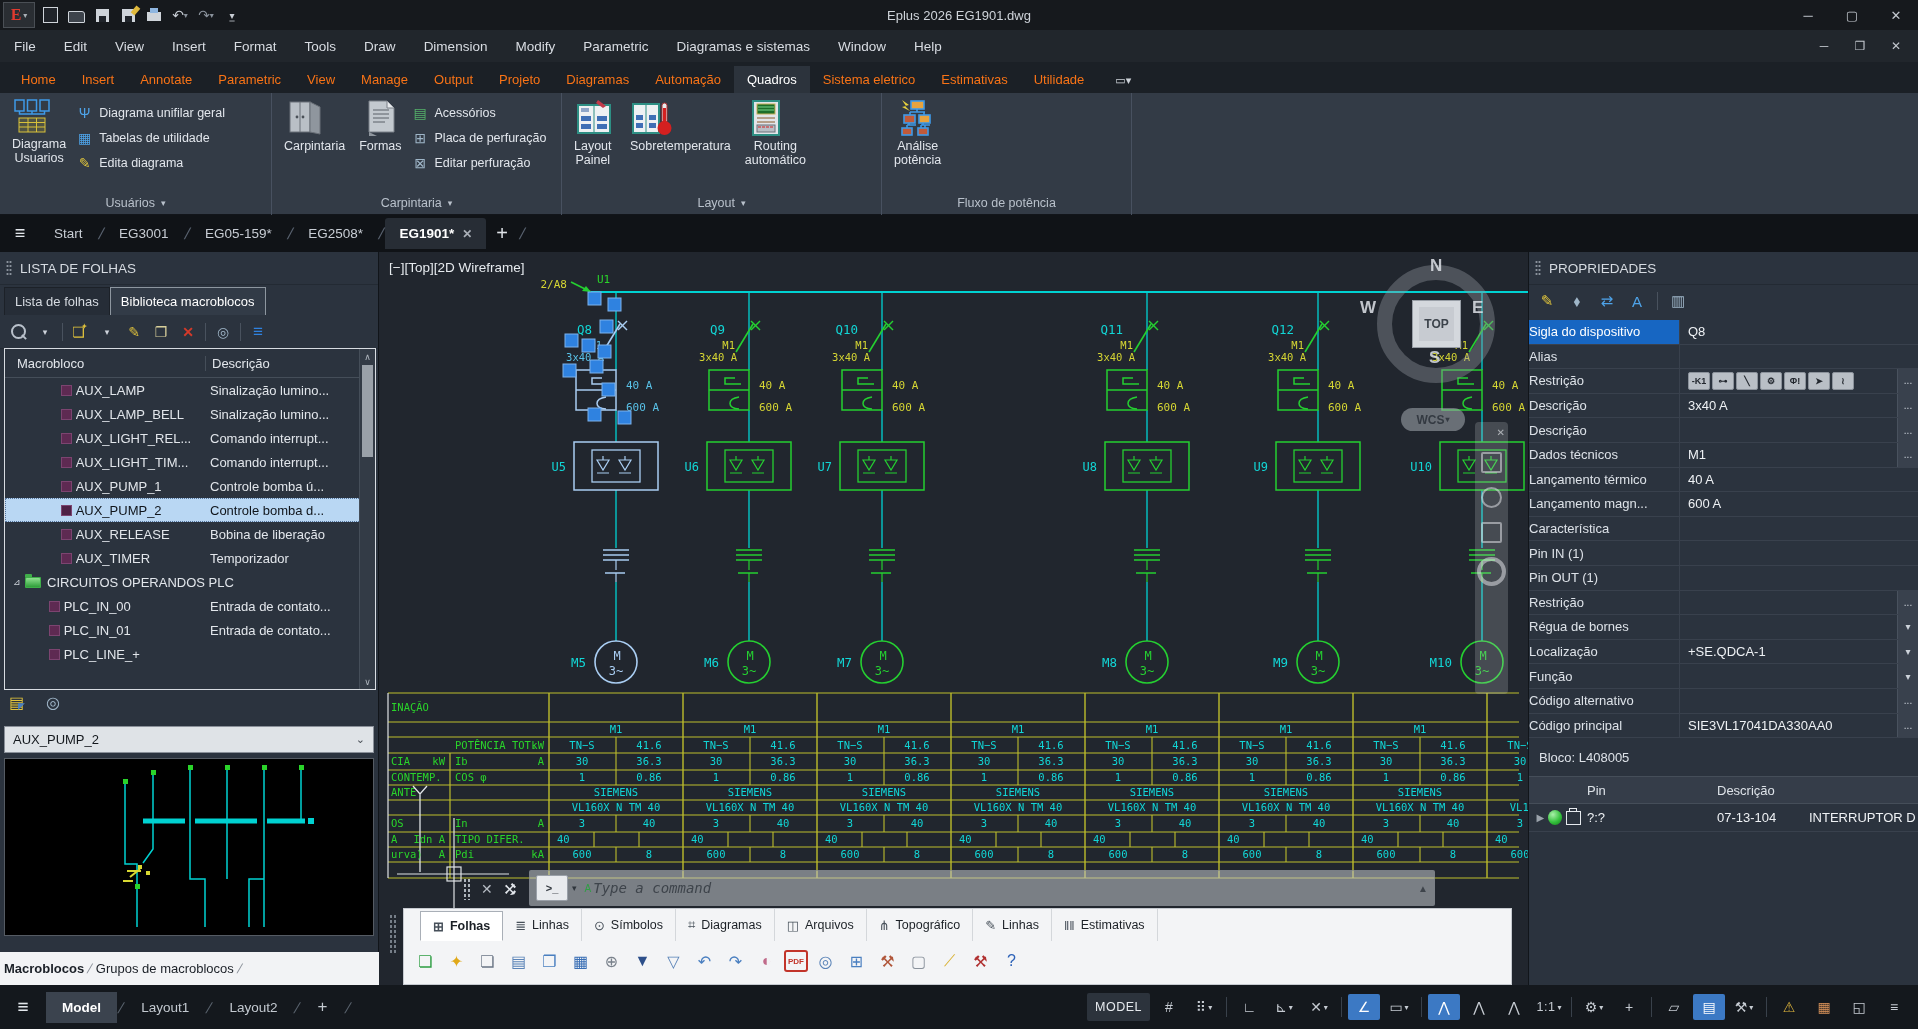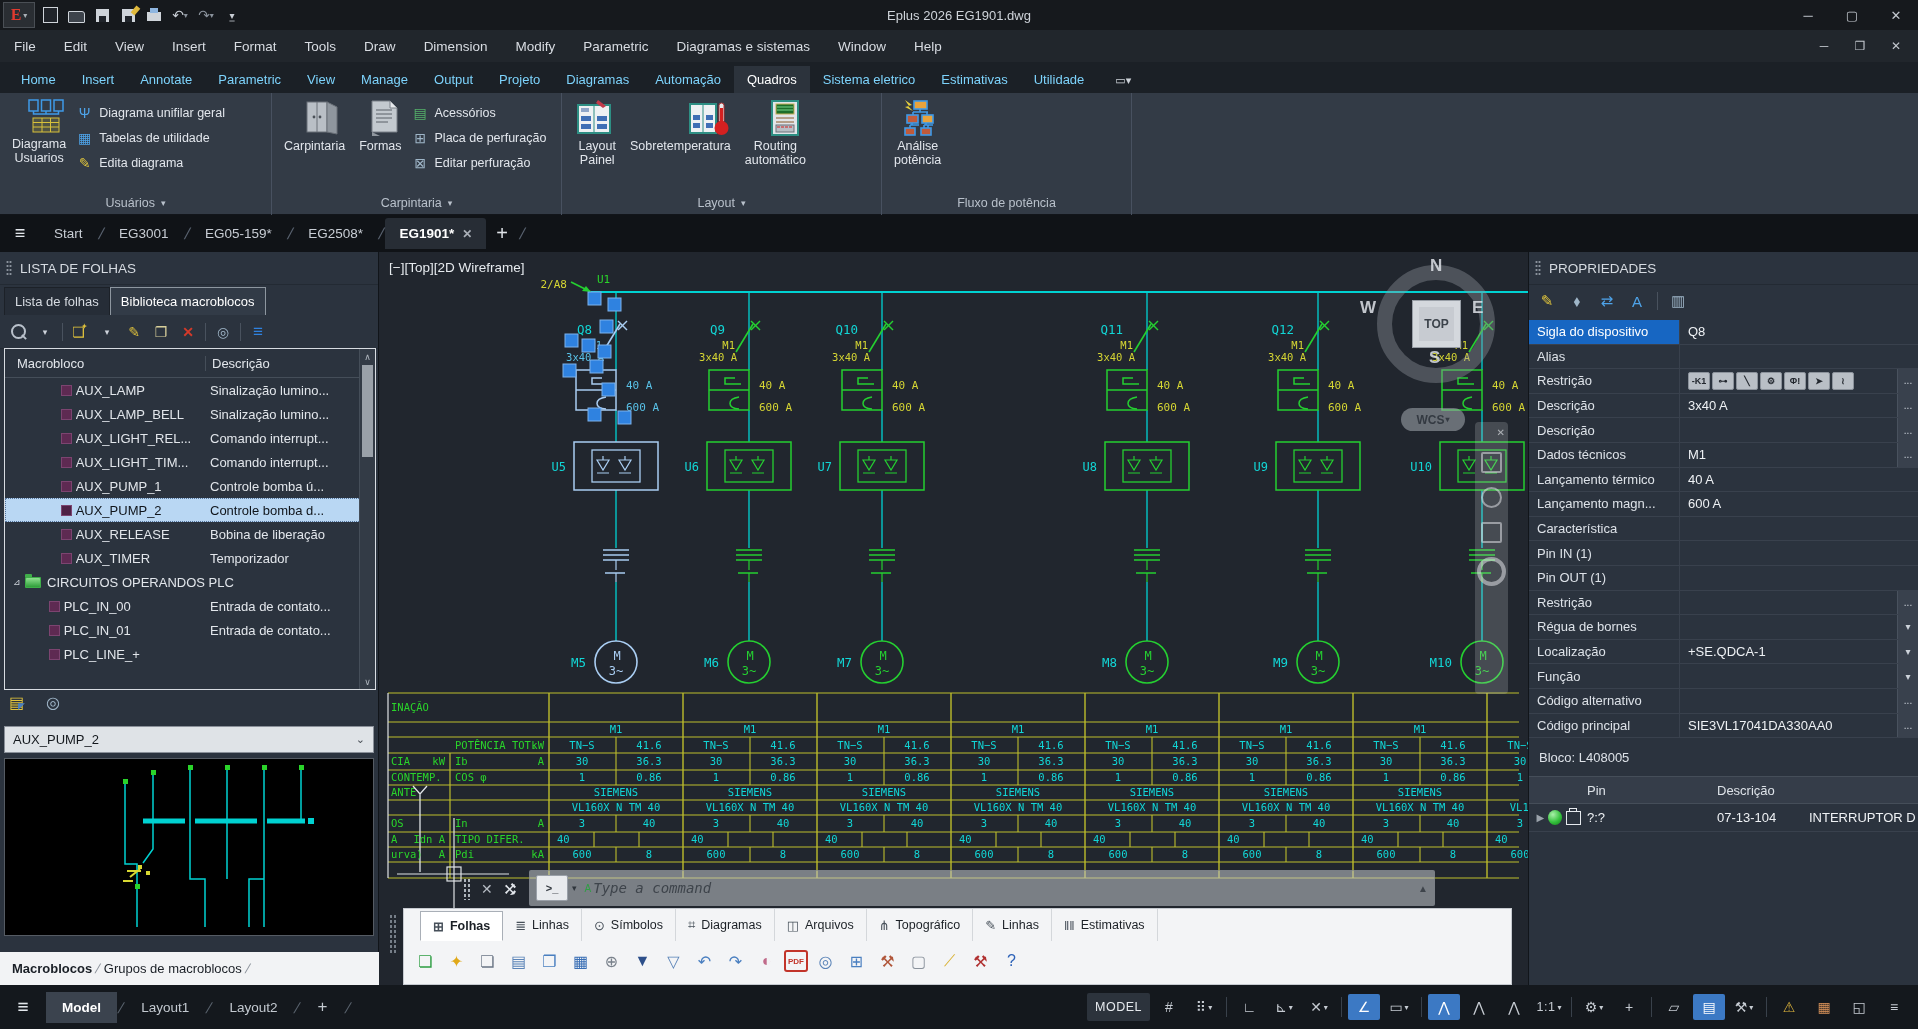--- a/index.html
+++ b/index.html
@@ -24,30 +24,30 @@
   #window-title{position:absolute;left:0;right:0;text-align:center;color:#cfd4da;font-size:13px;pointer-events:none;}
   .win-btn{width:44px;height:30px;display:flex;align-items:center;justify-content:center;color:#c3c8cf;font-size:13px;}
   #win-controls{margin-left:auto;display:flex;}
   
   #menubar{top:30px;left:0;width:1918px;height:32px;background:#21262c;display:flex;align-items:center;border-bottom:1px solid #15181c;}
   .menu-item{padding:0 14px;height:32px;display:flex;align-items:center;color:#d8dce2;font-size:13.5px;}
   #doc-controls{margin-left:auto;display:flex;margin-right:4px;}
   #doc-controls .win-btn{height:26px;width:36px;font-size:12px;}
   
   #ribbontabs{top:62px;left:0;width:1918px;height:31px;background:#1b2026;display:flex;align-items:flex-end;padding-left:8px;box-sizing:border-box;}
-  .rtab{padding:6px 13px;color:#7dd3fc;font-size:13px;}
+  .rtab{padding:6px 13px;color:#f97316;font-size:13px;}
   .rtab.active{background:#2c333c;color:#fff;}
   .rtab-toggle{margin-left:10px;color:#cdd2d9;font-size:11px;padding:6px 8px;}
   
   #ribbonbody{top:93px;left:0;width:1918px;height:122px;background:#333b46;display:flex;border-bottom:1px solid #12151a;box-sizing:border-box;}
   .rgroup{position:relative;height:122px;border-right:1px solid #485160;display:flex;flex-direction:column;box-sizing:border-box;}
   .rgroup-content{flex:1;display:flex;padding:3px 8px 0 8px;gap:6px;}
   .rgroup-footer{height:24px;display:flex;align-items:center;justify-content:center;color:#b9c1cb;font-size:12.5px;gap:6px;}
   .caret{font-size:9px;color:#b9c1cb;}
-  .bigbtn{display:flex;flex-direction:column;align-items:flex-end;padding:2px 4px;gap:1px;}
+  .bigbtn{display:flex;flex-direction:column;align-items:flex-start;padding:2px 4px;gap:1px;}
   .bigbtn .blabel{font-size:12.5px;color:#e2e6ec;text-align:center;line-height:14px;white-space:pre-line;}
   .smallcol{display:flex;flex-direction:column;justify-content:flex-start;padding-top:4px;}
   .smallbtn{display:flex;align-items:center;height:25px;gap:6px;}
   .smallbtn .slabel{font-size:12.5px;color:#e2e6ec;white-space:nowrap;}
   .sico{width:17px;height:17px;display:flex;align-items:center;justify-content:center;font-size:14px;}
   
   #doctabs{top:215px;left:0;width:1918px;height:37px;background:#101317;display:flex;align-items:center;}
   #doctabs-menu{width:40px;display:flex;align-items:center;justify-content:center;color:#e3e7ec;font-size:18px;}
   .dtab{padding:8px 14px;color:#c8cdd4;font-size:13.5px;display:flex;align-items:center;gap:8px;}
   .dtab.active{background:#272d35;color:#fff;font-weight:bold;border-radius:3px 3px 0 0;}
@@ -85,21 +85,21 @@
   .mt-desc{position:absolute;left:205px;white-space:nowrap;overflow:hidden;max-width:150px;}
   .expander{color:#cdd3da;font-size:9px;width:12px;}
   .folder{width:16px;height:11px;background:#3fae49;border-radius:1px;position:relative;margin-right:6px;flex:none;}
   .folder:before{content:"";position:absolute;top:-3px;left:0;width:7px;height:3px;background:#3fae49;border-radius:1px 1px 0 0;}
   .folder:after{content:"";position:absolute;inset:1px;background:linear-gradient(#8fe08f,#2f9e3a);border-radius:1px;}
   #lp-footicons{position:absolute;top:440px;left:6px;display:flex;gap:14px;align-items:center;}
   .fi{width:22px;height:20px;display:flex;align-items:center;justify-content:center;font-size:16px;}
   #lp-combo{position:absolute;top:474px;left:4px;width:370px;height:27px;background:#dfe3e7;border:1px solid #8a9099;color:#14181d;display:flex;align-items:center;padding-left:8px;box-sizing:border-box;font-size:13px;}
   #lp-combo .chev{margin-left:auto;margin-right:8px;color:#4a5058;font-size:11px;}
   #lp-preview{position:absolute;top:506px;left:4px;width:370px;height:178px;background:#000;border:1px solid #555b63;box-sizing:border-box;}
-  #lp-bottom{position:absolute;top:700px;left:0;width:379px;height:33px;background:#f2f3f5;display:flex;align-items:center;color:#1a1f26;font-size:13px;padding-left:12px;box-sizing:border-box;gap:4px;}
+  #lp-bottom{position:absolute;top:700px;left:0;width:379px;height:33px;background:#f2f3f5;display:flex;align-items:center;color:#1a1f26;font-size:13px;padding-left:4px;box-sizing:border-box;gap:4px;}
   #lp-bottom .sl{color:#8a9099;transform:skewX(-18deg);}
   
   #viewport{left:379px;top:0;width:1149px;height:733px;background:#21262e;overflow:hidden;}
   #vp-label{position:absolute;left:10px;top:8px;color:#e6eaee;font-size:13.5px;z-index:2;}
   #cad-svg{position:absolute;left:0;top:0;z-index:1;}
   
   #compass{position:absolute;left:997px;top:8px;width:122px;height:132px;z-index:4;}
   #compass .ring{position:absolute;left:1px;top:5px;width:88px;height:88px;border:15px solid rgba(150,156,163,.38);border-radius:50%;}
   #compass .cube{position:absolute;left:36px;top:40px;width:47px;height:46px;background:#c7cbd1;border:1px solid #989ea6;display:flex;align-items:center;justify-content:center;color:#3c434b;font-weight:bold;font-size:12px;box-shadow:inset 0 0 0 6px #d4d8dd;}
   .cdir{position:absolute;color:rgba(222,226,231,.85);font-weight:bold;font-size:17px;}
@@ -128,21 +128,21 @@
   .dock-tab.active{background:#fff;border:1px solid #a9afb7;border-bottom-color:#fff;font-weight:bold;margin-top:2px;}
   #dock-icons{display:flex;align-items:center;gap:4px;padding-left:8px;height:40px;}
   .dico{width:27px;height:26px;display:flex;align-items:center;justify-content:center;font-size:16px;border-radius:3px;}
   .dico.pdf{font-size:8px;font-weight:bold;border:2px solid #c2342a;color:#c2342a;width:20px;height:18px;}
   
   #right-panel{left:1528px;top:0;width:390px;height:733px;background:#2b333e;border-left:1px solid #11151a;box-sizing:border-box;font-size:13px;}
   #rp-toolbar{position:absolute;top:34px;left:8px;height:30px;display:flex;align-items:center;gap:10px;}
   #rp-toolbar .tb-ico{font-size:15px;}
   #prop-grid{position:absolute;top:68px;left:0;right:0;}
   .prow{display:flex;height:23.6px;border-bottom:1px solid #39414d;align-items:stretch;}
-  .plabel{width:150px;display:flex;align-items:center;padding-left:8px;color:#dde2e8;box-sizing:border-box;flex:none;}
+  .plabel{width:150px;display:flex;align-items:center;color:#dde2e8;box-sizing:border-box;flex:none;}
   .plabel.selected{background:#1766c2;color:#fff;}
   .pvalue{flex:1;display:flex;align-items:center;padding-left:8px;color:#eef1f4;border-left:1px solid #39414d;gap:2px;overflow:hidden;}
   .pbtn{width:20px;flex:none;display:flex;align-items:center;justify-content:center;background:#39414d;color:#cdd3da;font-size:10px;border-left:1px solid #49525e;}
   .chip{background:#b9bfc6;color:#22272e;font-size:9px;font-weight:bold;height:16px;min-width:20px;display:flex;align-items:center;justify-content:center;border-radius:2px;border:1px solid #8b929b;}
   #block-label{position:absolute;top:498px;left:10px;color:#dde2e8;}
   #pin-table{position:absolute;top:524px;left:0;right:0;}
   #pin-head{display:flex;height:26px;background:#353d49;align-items:center;color:#dde2e8;border-top:1px solid #454e59;border-bottom:1px solid #454e59;}
   #pin-head .c0{width:58px;flex:none;}
   #pin-head .c1{width:130px;flex:none;}
   #pin-row{display:flex;height:27px;align-items:center;color:#eef1f4;border-bottom:1px solid #39414d;}

